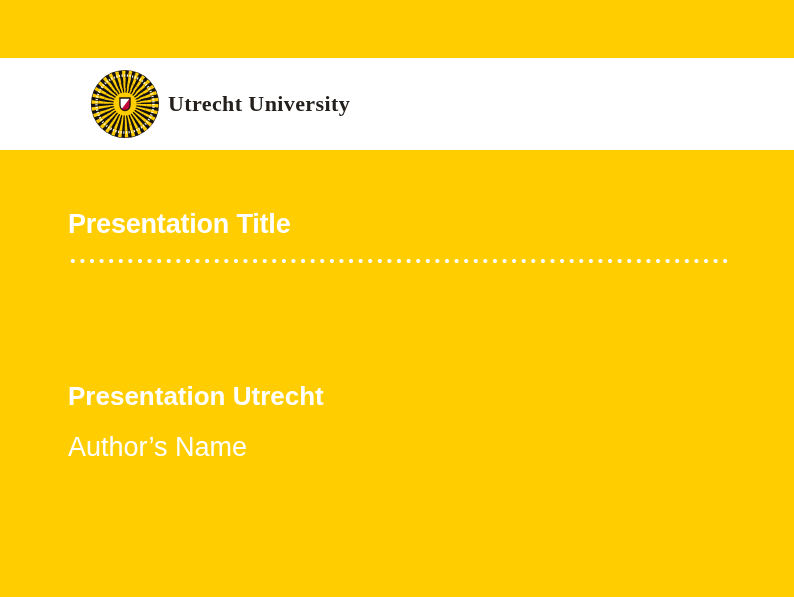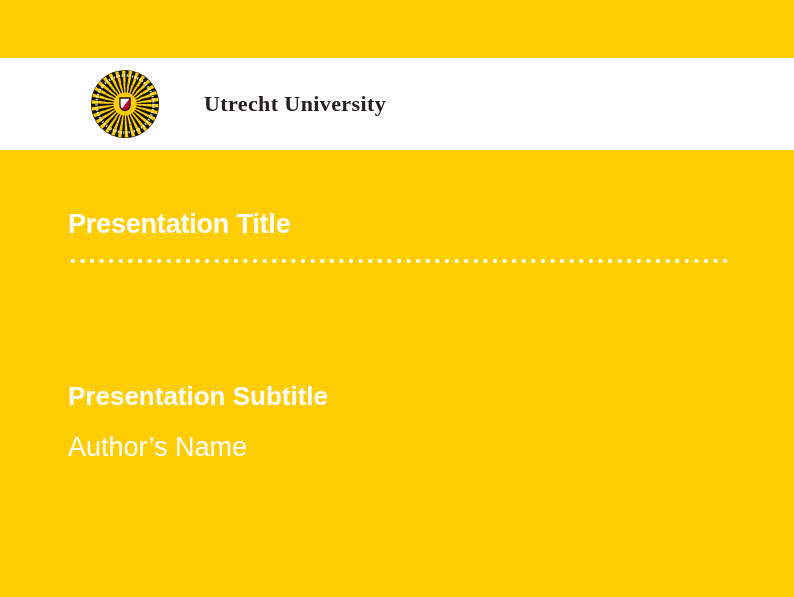--- a/index.html
+++ b/index.html
@@ -18,21 +18,20 @@
     width: 100%; height: 58px;
     background: #FFCD00;
   }
   .header-band {
     position: absolute;
     left: 0; top: 58px;
     width: 100%; height: 92px;
     background: #FFFFFF;
     display: flex;
     align-items: center;
-    gap: 36px;
   }
   .logo {
     margin-left: 90px;
     width: 70px; height: 70px;
     flex: 0 0 auto;
   }
   .wordmark {
     margin-left: 8px;
     font-family: "Liberation Serif", serif;
     font-weight: 700;
@@ -100,17 +99,17 @@
       <path d="M43.5 31.5 L43.5 38.5 Q43.5 44.5 38 45.2 Q35.6 44.9 34.1 43.6 Z" fill="#C00A35"></path>
       <path d="M32.5 31.5 L43.5 31.5 L43.5 38.5 Q43.5 44.5 38 45.2 Q32.5 44.5 32.5 38.5 Z" fill="none" stroke="#161210" stroke-width="1.4"></path>
     </svg>
     <span class="wordmark">Utrecht University</span>
   </div>
 
   <h1 class="title">Presentation Title</h1>
 
   <div class="dotted-divider"></div>
 
-  <h2 class="subtitle">Presentation Subtitle</h2>
+  <h2 class="subtitle">Presentation Utrecht</h2>
 
   <div class="author">Author’s Name</div>
 
 </div>
 
 </body></html>

